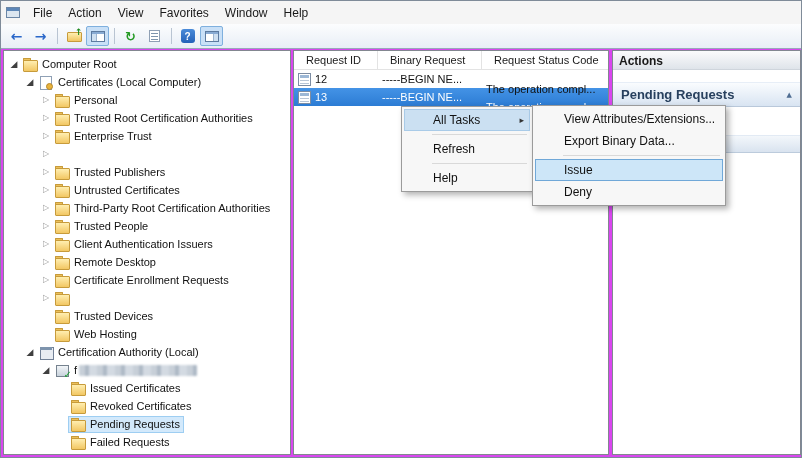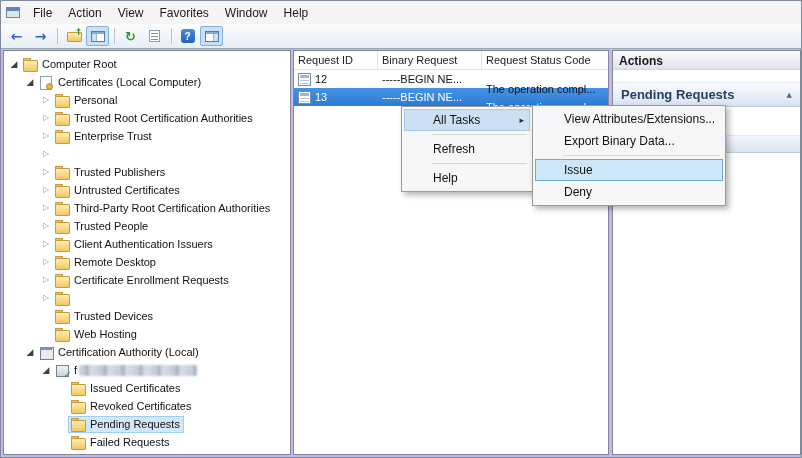--- a/index.html
+++ b/index.html
@@ -1,19 +1,19 @@
 <!DOCTYPE html>
 <html><head>
 <meta charset="utf-8">
 <style>
   * { box-sizing: border-box; }
   body { margin:0; background:#fff; font-family:"Liberation Sans", sans-serif; }
   .window {
     position:relative; width:802px; height:458px;
-    border:1px solid #7f8b99; background:#c4b5fd; overflow:hidden;
+    border:1px solid #7f8b99; background:#d946ef; overflow:hidden;
     font-family:"Liberation Sans", sans-serif;
   }
   
   .menubar { position:absolute; left:0; top:0; right:0; height:23px; background:#f5f5f5;
     display:flex; align-items:center; }
   .app-icon { width:14px; height:11px; margin:0 5px 0 5px; background:#dce6f0; border:1px solid #6b86a6; position:relative; }
   .app-icon::before { content:''; position:absolute; left:0; right:0; top:0; height:3px; background:#5d87b8; }
   .mb-items { display:flex; height:100%; align-items:center; }
   .mb-item { padding:3px 8px; font-size:12px; color:#1a1a1a; cursor:default; }
   
@@ -65,21 +65,21 @@
   .icon.authority::after { content:''; position:absolute; left:2px; top:1px; width:12px; height:3px; background:#7e94ad; }
   .icon.ca-server::before { content:''; position:absolute; left:2px; top:1px; width:11px; height:10px;
     background:linear-gradient(#f2f5f8,#c8d2dc); border:1px solid #76828f; }
   .icon.ca-server::after { content:'✓'; position:absolute; right:-2px; bottom:-3px; color:#1d9e33;
     font-weight:bold; font-size:10px; font-family:"DejaVu Sans",sans-serif; }
   .redacted { display:inline-block; width:118px; height:11px; margin-left:2px; border-radius:1px;
     background:repeating-linear-gradient(90deg,#c7cfd8 0 6px,#aeb9c6 6px 10px,#d3dae2 10px 18px);
     filter:blur(1px); }
   
   .list-header { display:flex; height:19px; border-bottom:1px solid #e3e3e3; font-size:11px; color:#1a1a1a; }
-  .hcell { padding:3px 4px; border-right:1px solid #e3e3e3; overflow:hidden; white-space:nowrap; }
+  .hcell { padding:3px 12px; border-right:1px solid #e3e3e3; overflow:hidden; white-space:nowrap; }
   .hcell.col0 { width:84px; } .hcell.col1 { width:104px; } .hcell.col2 { flex:1; border-right:none; }
   .lrow { display:flex; height:18px; align-items:center; font-size:11px; color:#111; cursor:default; }
   .lrow.selected { background:linear-gradient(#4493e6,#2c7cd4); color:#fff; }
   .cell { overflow:hidden; white-space:nowrap; }
   .cell.col0 { width:84px; display:flex; align-items:center; padding-left:3px; }
   .cell.col1 { width:104px; padding-left:4px; }
   .cell.col2 { flex:1; padding-left:4px;margin-top:20px; }
   .req-icon { width:13px; height:13px; margin:0 4px 0 1px; background:#fff; border:1px solid #7d8da3; position:relative; flex:none; }
   .req-icon::before { content:''; position:absolute; left:1px; right:1px; top:1px; height:3px; background:#9db8d6; }
   .req-icon::after { content:''; position:absolute; left:1px; right:1px; top:6px; height:5px;

